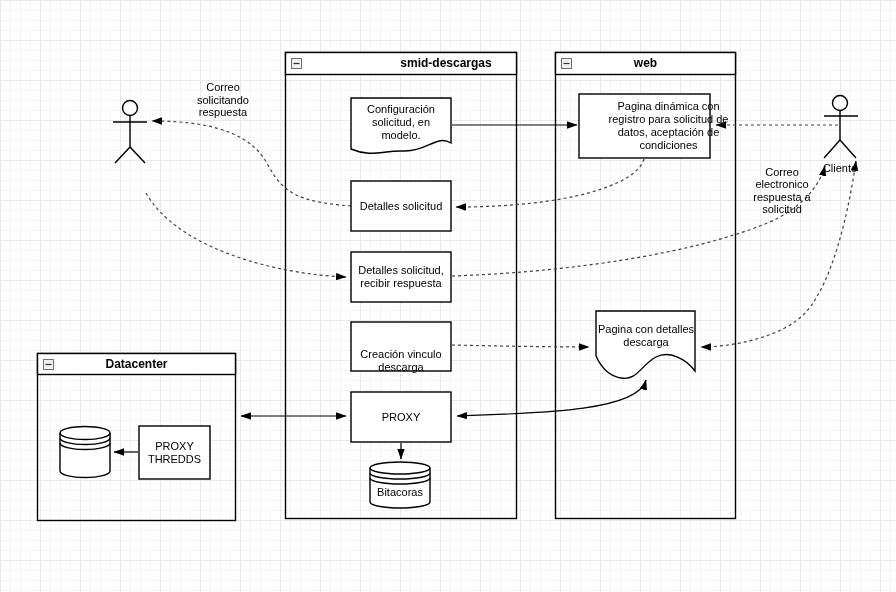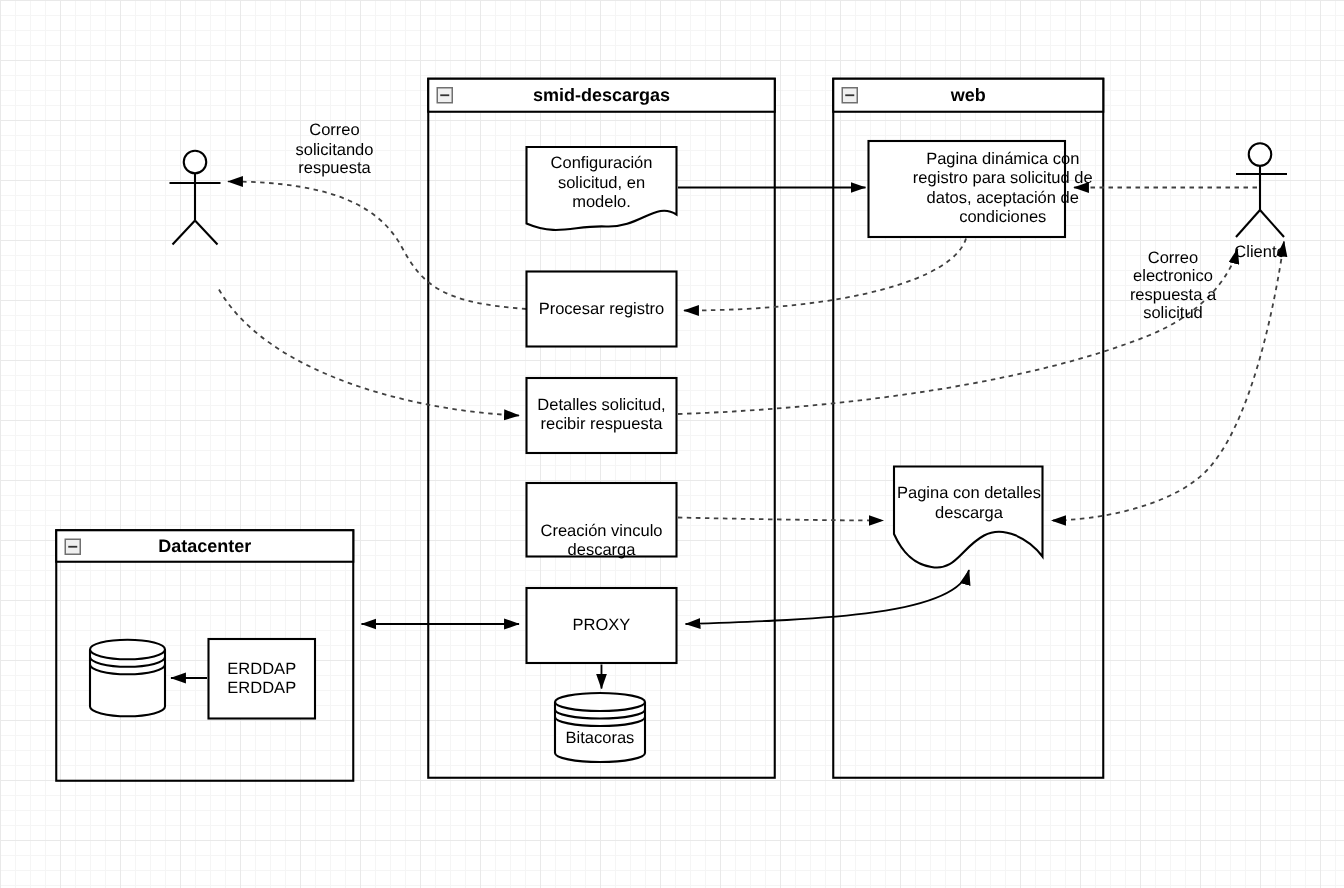--- a/index.html
+++ b/index.html
@@ -135,31 +135,31 @@
 
     <g stroke="#000" stroke-width="1.4" fill="none">
       <circle cx="840" cy="103" r="7.5" fill="#fff"></circle>
       <line x1="840" y1="110.5" x2="840" y2="140"></line>
       <line x1="824" y1="116" x2="858" y2="116"></line>
       <line x1="840" y1="140" x2="824" y2="158"></line>
       <line x1="840" y1="140" x2="856" y2="158"></line>
     </g>
   </svg>
 
-  <div class="t title" style="left:285px; top:53px; width:232px; height:21px;">smid-descargas</div>
+  <div class="t title" style="left:285px; top:53px; width:232px; height:21px;padding-left:45px;">smid-descargas</div>
   <div class="t title" style="left:555px; top:53px; width:181px; height:21px;">web</div>
   <div class="t title" style="left:37px; top:354px; width:199px; height:20px;">Datacenter</div>
 
   <div class="t" style="left:353px; top:98px; width:96px; height:48px;">Configuración solicitud, en modelo.</div>
-  <div class="t" style="left:351px; top:181px; width:100px; height:50px;">Procesar registro</div>
+  <div class="t" style="left:351px; top:181px; width:100px; height:50px;">Detalles solicitud</div>
   <div class="t" style="left:353px; top:252px; width:96px; height:50px;">Detalles solicitud, recibir respuesta</div>
   <div class="t" style="left:353px; top:342px; width:96px; height:37px;">Creación vinculo descarga</div>
   <div class="t" style="left:351px; top:392px; width:100px; height:50px;">PROXY</div>
   <div class="t" style="left:370px; top:484px; width:60px; height:16px;text-align:right;">Bitacoras</div>
-  <div class="t" style="left:141px; top:426px; width:67px; height:53px;">ERDDAP ERDDAP</div>
+  <div class="t" style="left:141px; top:426px; width:67px; height:53px;">PROXY THREDDS</div>
   <div class="t" style="left:580px; top:94px; width:129px; height:64px;margin-left:24px;">Pagina dinámica con registro para solicitud de datos, aceptación de condiciones</div>
   <div class="t" style="left:598px; top:316px; width:96px; height:40px;">Pagina con detalles descarga</div>
 
   <div class="t" style="left:809px; top:161px; width:62px; height:14px;">Cliente</div>
 
   <div class="t small" style="left:191px; top:81px; width:64px; height:38px;">Correo solicitando respuesta</div>
   <div class="t small" style="left:742px; top:165px; width:80px; height:51px;">Correo electronico respuesta a solicitud</div>
 
 </div>
 

